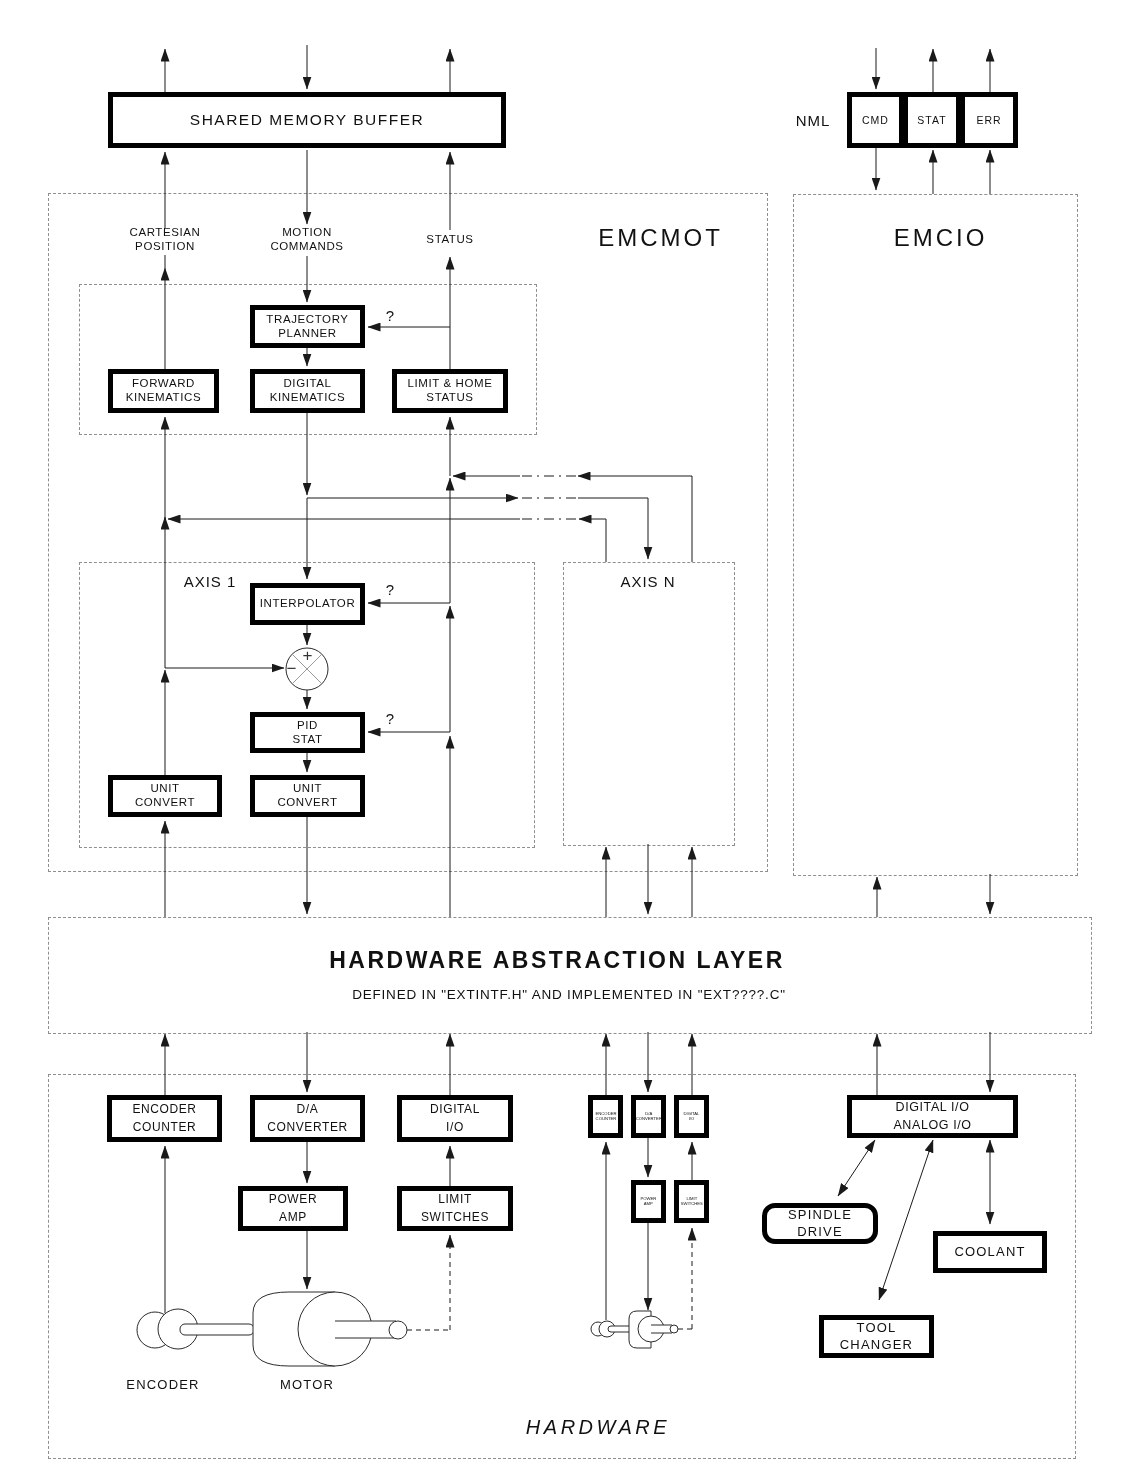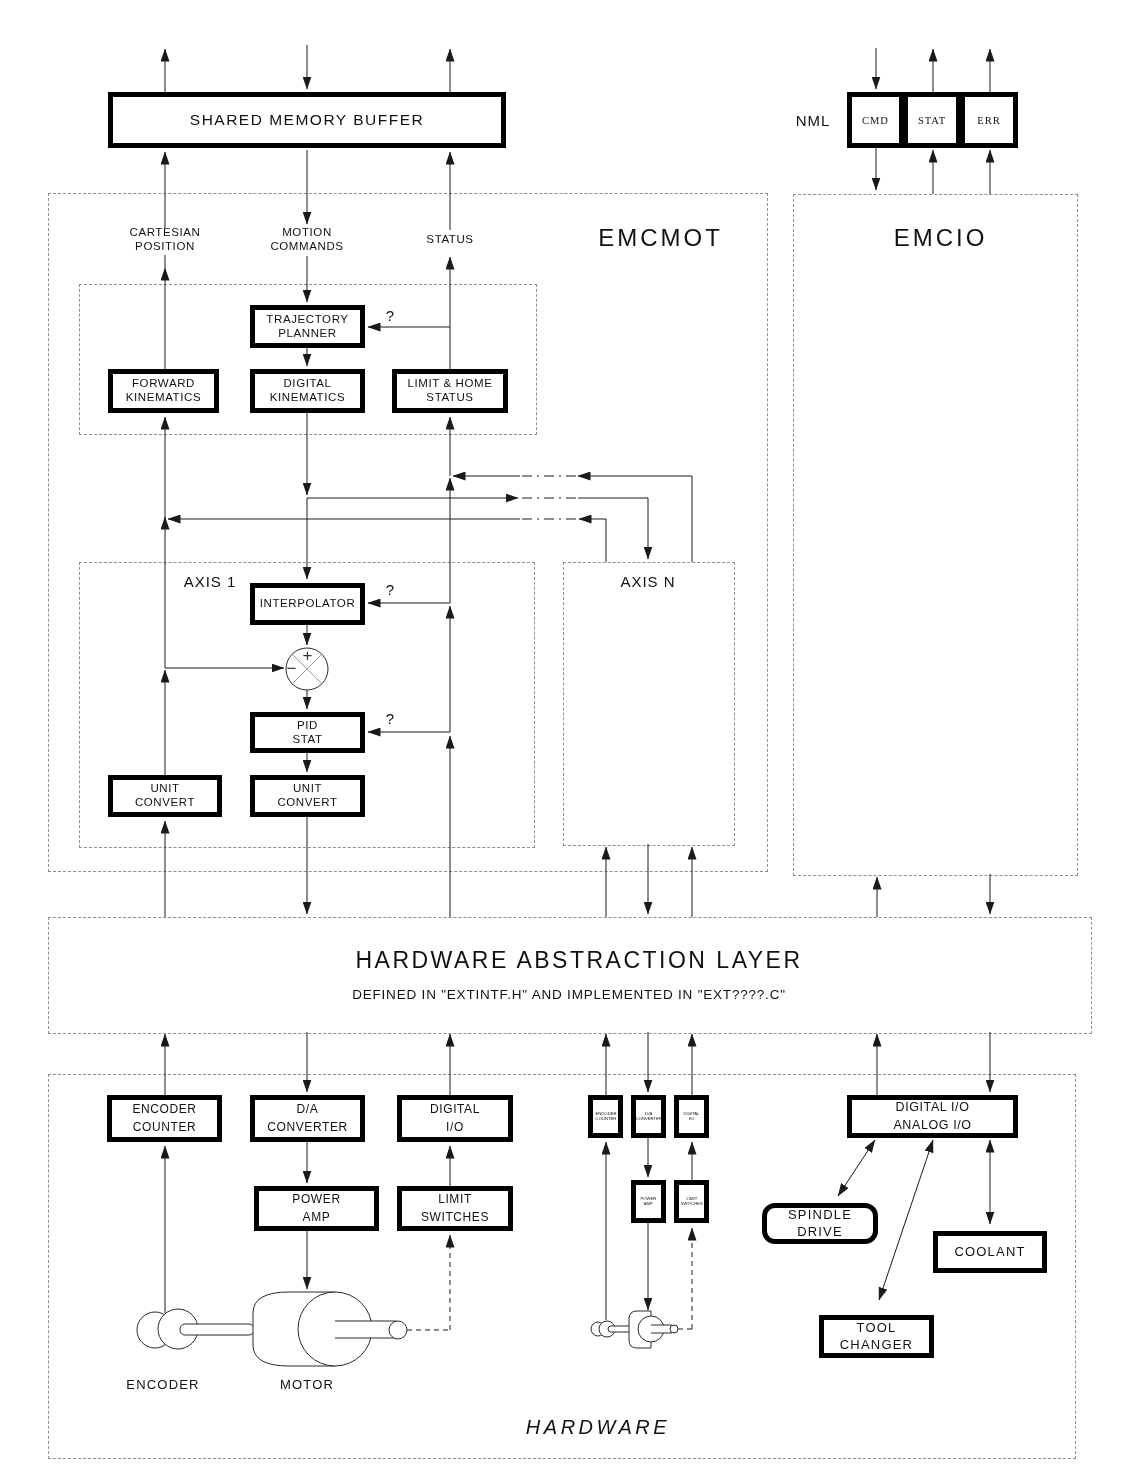--- a/index.html
+++ b/index.html
@@ -4,21 +4,21 @@
 <style>
   html,body{margin:0;padding:0;background:#fff;}
   #canvas{position:relative;width:1122px;height:1480px;background:#ffffff;
           font-family:"Liberation Sans", sans-serif;color:#111;overflow:hidden;}
   .dbox{position:absolute;border:1px dashed #8f8f8f;background:transparent;z-index:1;}
   #wires{position:absolute;left:0;top:0;z-index:2;pointer-events:none;}
   .box{position:absolute;border:5px solid #000000;background:#fff;display:flex;align-items:center;
        justify-content:center;text-align:center;white-space:pre-line;z-index:3;box-sizing:border-box;}
   .lbl{position:absolute;display:flex;align-items:center;justify-content:center;text-align:center;
        white-space:pre-line;z-index:3;box-sizing:border-box;background:transparent;}
-  .f10{font-size:10.5px;letter-spacing:1px;font-family:Liberation Serif, serif;}
+  .f10{font-size:10.5px;letter-spacing:1px;}
   .f11{font-size:11.5px;letter-spacing:0.6px;line-height:1.2;}
   .f12{font-size:12px;letter-spacing:0.6px;line-height:1.45;}
   .f12b{font-size:12.5px;letter-spacing:0.6px;line-height:1.4;}
   .f13{font-size:13px;letter-spacing:1.2px;line-height:1.3;}
   .f15{font-size:15px;letter-spacing:1px;}
   .smb{font-size:15.5px;letter-spacing:1.5px;}
   .title{font-size:24px;letter-spacing:3px;}
   .haltitle{font-size:23px;letter-spacing:2.5px;}
   .halsub{font-size:13.5px;letter-spacing:0.8px;}
   .hwtitle{font-size:20px;letter-spacing:3.5px;font-style:italic;}
@@ -223,30 +223,30 @@
   <div class="box f11" style="left:250px;top:712px;width:115px;height:41px;">PID
 STAT</div>
   <div class="lbl q" style="left:380px;top:709px;width:20px;height:18px;">?</div>
   <div class="box f11" style="left:108px;top:775px;width:114px;height:42px;">UNIT
 CONVERT</div>
   <div class="box f11" style="left:250px;top:775px;width:115px;height:42px;">UNIT
 CONVERT</div>
 
   <div class="lbl f15" style="left:598px;top:571px;width:100px;height:20px;">AXIS N</div>
 
-  <div class="lbl haltitle" style="left:58px;top:946px;width:1042px;height:28px;">HARDWARE ABSTRACTION LAYER</div>
+  <div class="lbl haltitle" style="left:36px;top:946px;width:1042px;height:28px;font-weight:bold;">HARDWARE ABSTRACTION LAYER</div>
   <div class="lbl halsub" style="left:48px;top:985px;width:1042px;height:18px;">DEFINED IN "EXTINTF.H" AND IMPLEMENTED IN "EXT????.C"</div>
 
   <div class="box f12" style="left:107px;top:1095px;width:115px;height:47px;">ENCODER
 COUNTER</div>
   <div class="box f12" style="left:250px;top:1095px;width:115px;height:47px;">D/A
 CONVERTER</div>
   <div class="box f12" style="left:397px;top:1095px;width:116px;height:47px;">DIGITAL
 I/O</div>
-  <div class="box f12" style="left:254px;top:1186px;width:125px;height:45px;">POWER
+  <div class="box f12" style="left:238px;top:1186px;width:110px;height:45px;">POWER
 AMP</div>
   <div class="box f12" style="left:397px;top:1186px;width:116px;height:45px;">LIMIT
 SWITCHES</div>
   <div class="lbl f13" style="left:113px;top:1376px;width:100px;height:18px;">ENCODER</div>
   <div class="lbl f13" style="left:257px;top:1376px;width:100px;height:18px;">MOTOR</div>
 
   <div class="box mini" style="left:588px;top:1095px;width:35px;height:43px;"><span class="t">ENCODER
 COUNTER</span></div>
   <div class="box mini" style="left:631px;top:1095px;width:35px;height:43px;"><span class="t">D/A
 CONVERTER</span></div>

